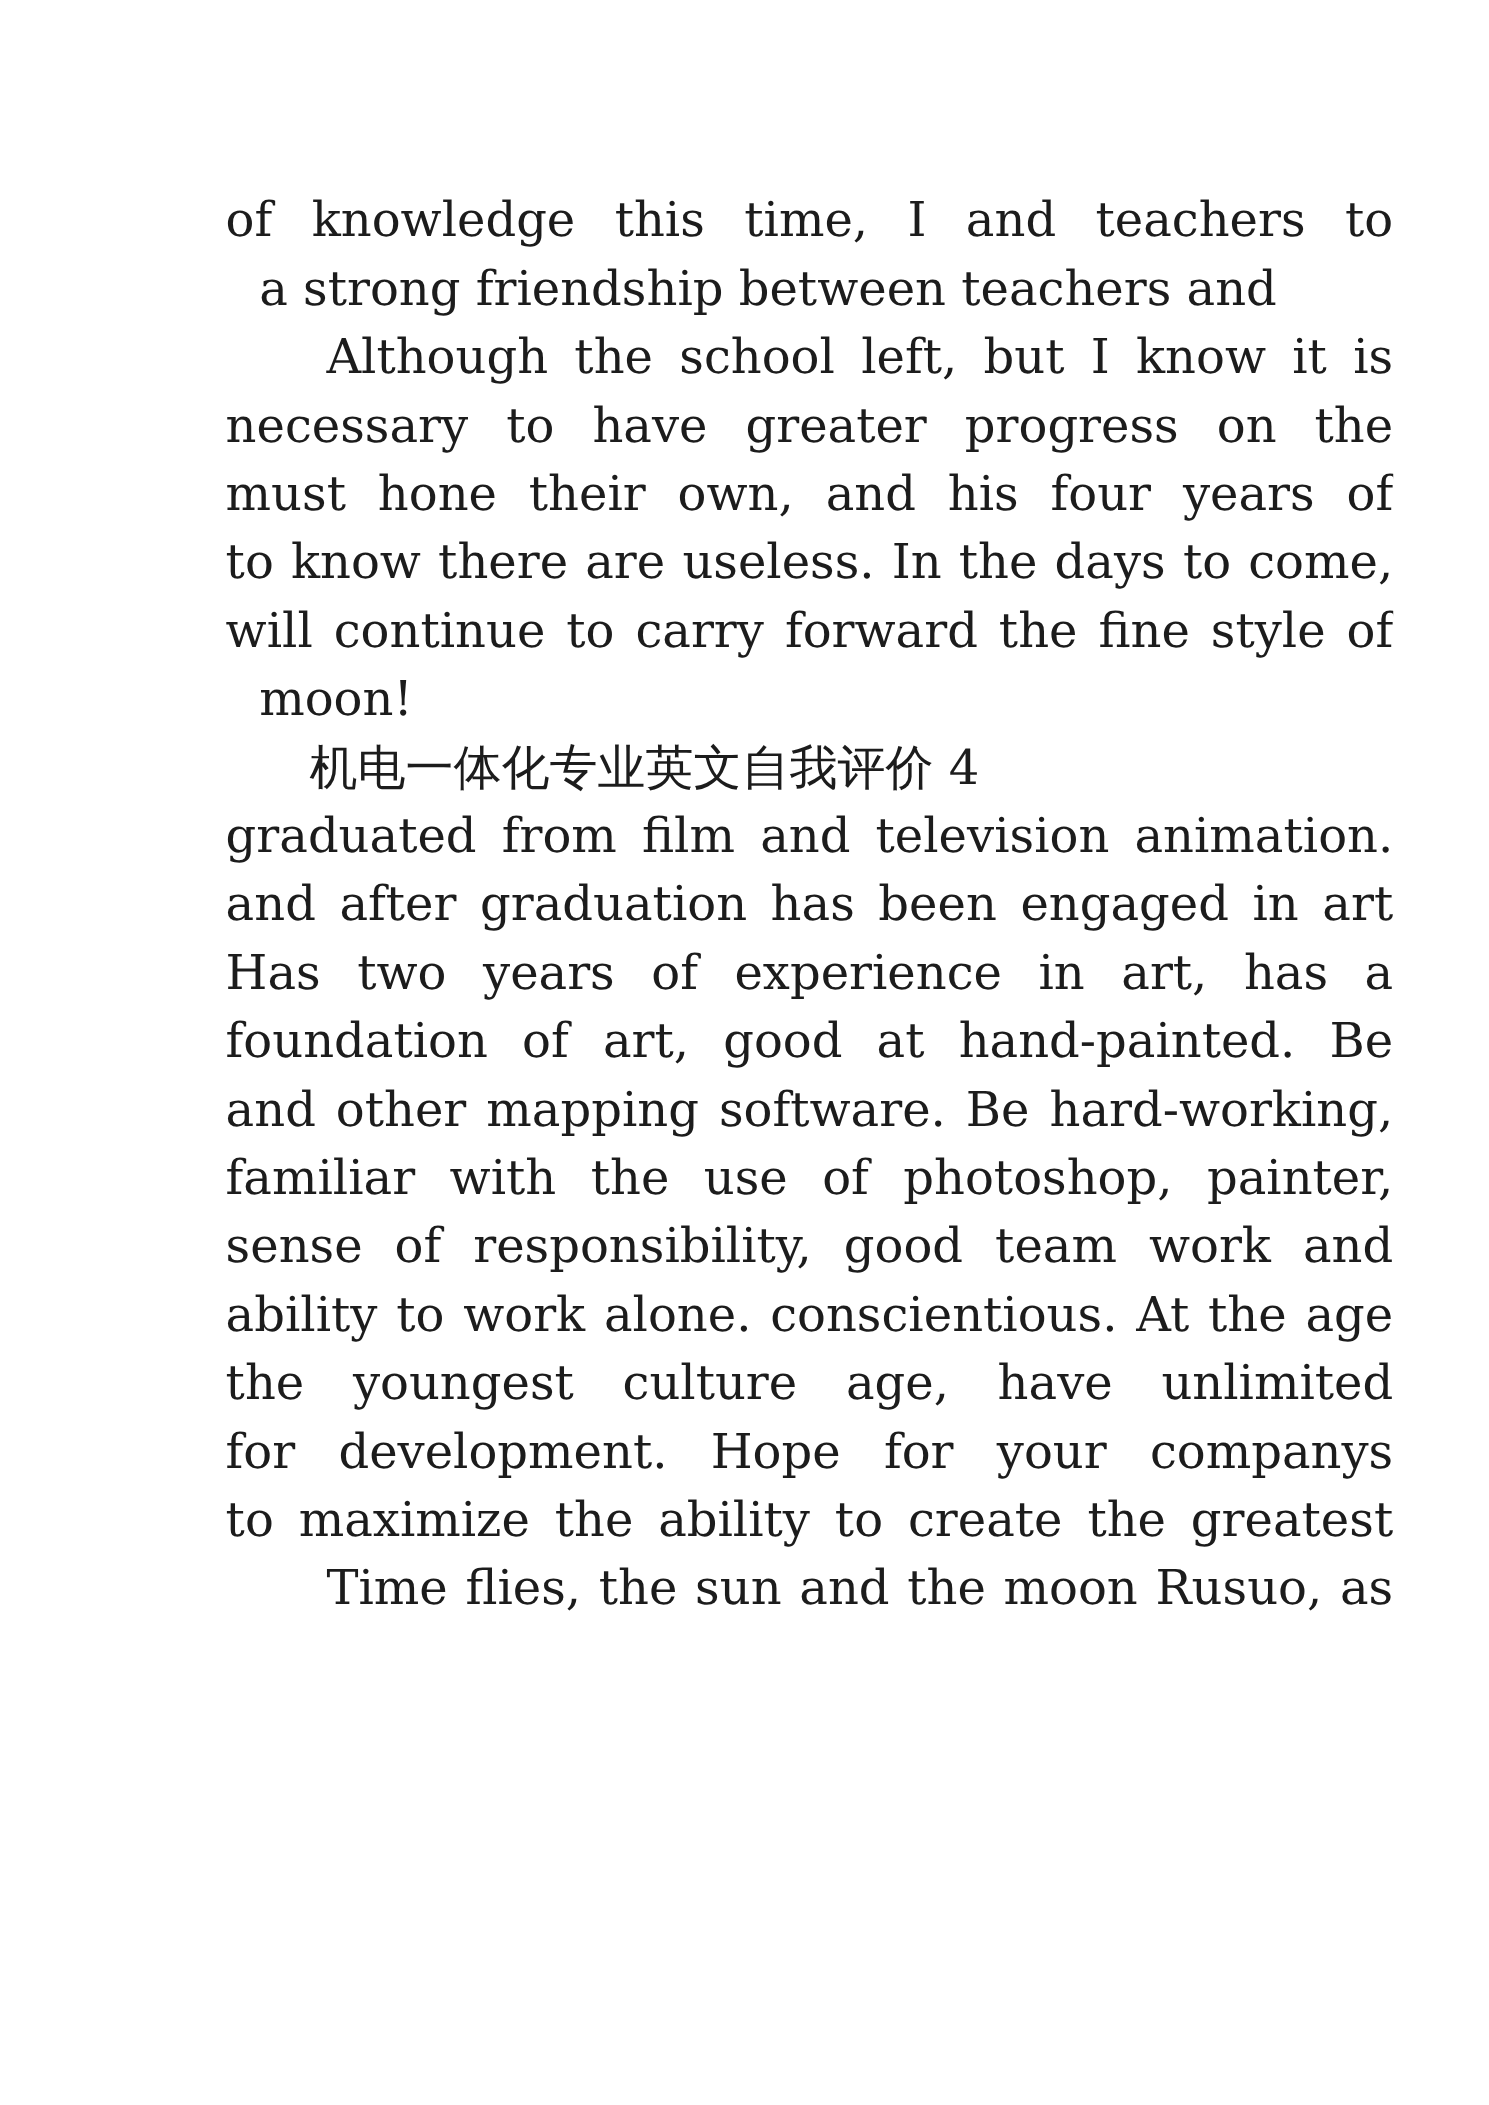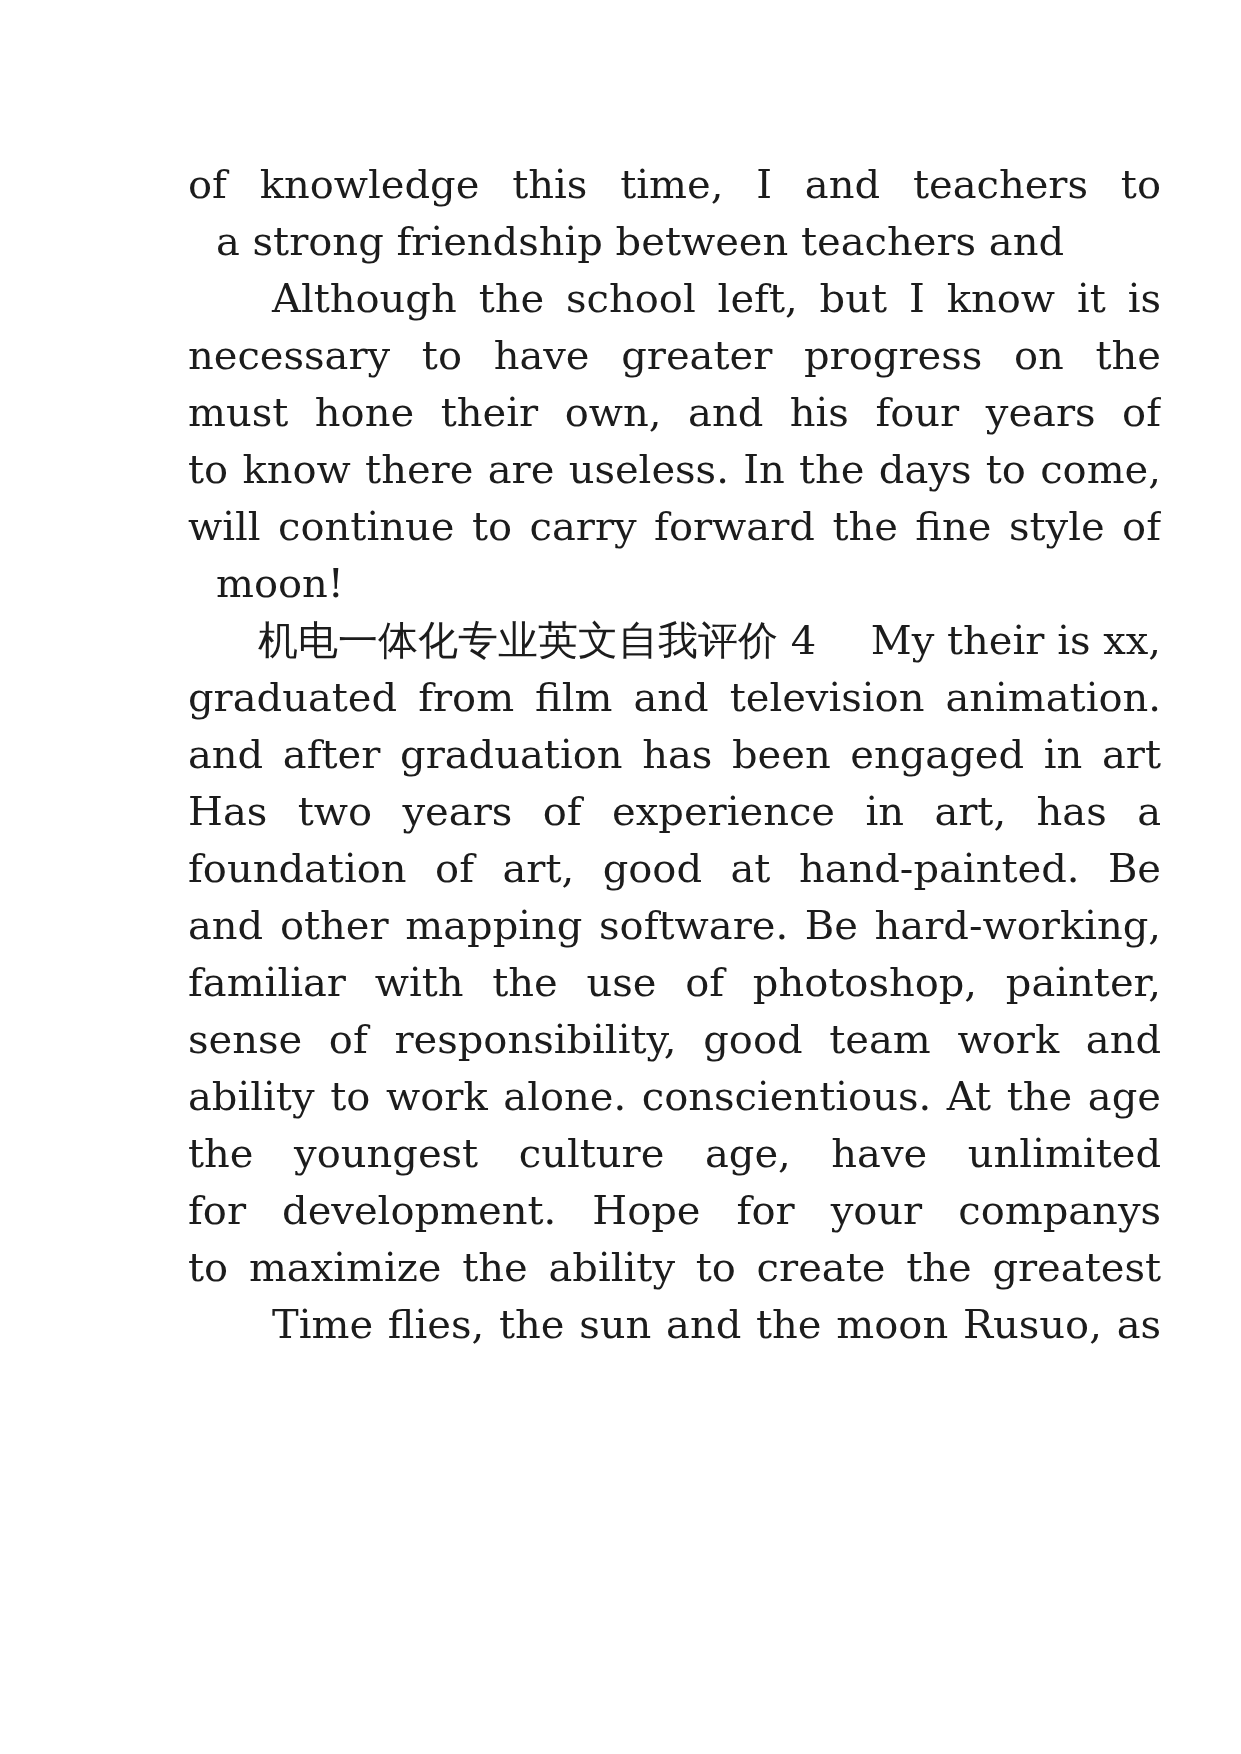--- a/index.html
+++ b/index.html
@@ -23,20 +23,21 @@
     text-align-last: justify;
     overflow: hidden;
   }
   .line.end { text-align: left; text-align-last: left; margin-left: 28px; }
   .line.indent { padding-left: 84px; }
   .line.flexline {
     display: flex;
     justify-content: space-between;
     align-items: baseline;
     padding-left: 70px;
+    flex-direction: column;
   }
   .line.flexline span { white-space: nowrap; }
   .cjk { font-family: "DejaVu Serif", "Liberation Serif", serif; }
 </style>
 </head>
 <body>
 
 <div class="page">
   <div class="line">of knowledge this time, I and teachers to establish</div>
   <div class="line end">a strong friendship between teachers and students.</div>

